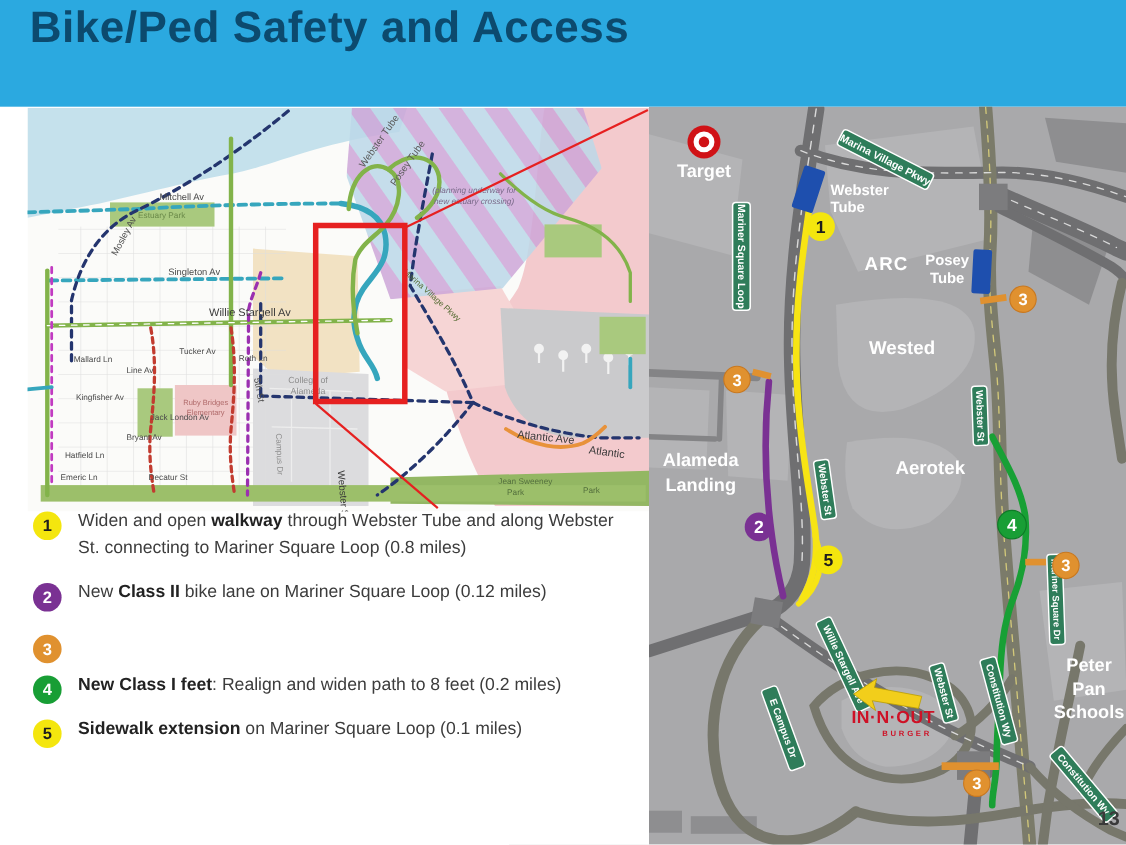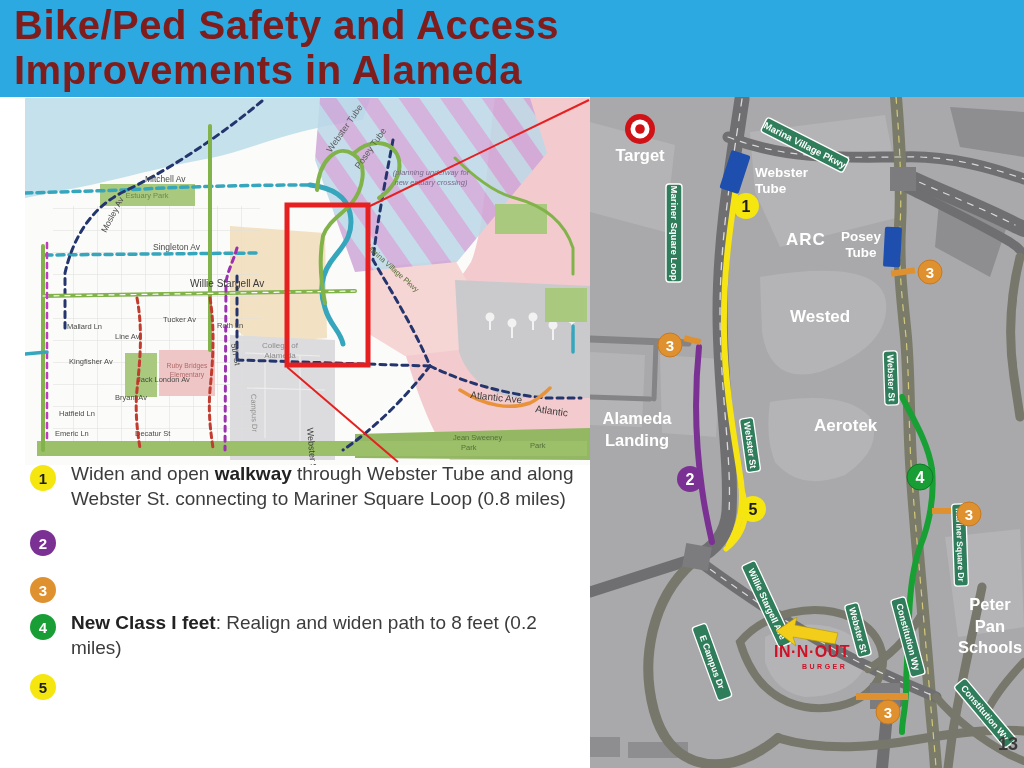--- a/index.html
+++ b/index.html
@@ -1,47 +1,46 @@
 <!DOCTYPE html>
 <html><head>
 <meta charset="utf-8">
 <style>
   html,body{margin:0;padding:0;background:#e8e8e8;}
   .slide{position:relative;width:1024px;height:768px;background:#ffffff;overflow:hidden;
          font-family:"Liberation Sans",sans-serif;}
   .hdr{position:absolute;left:0;top:0;width:1024px;height:97px;background:#2BA9E0;}
-  .hdr .t1,.hdr .t2{color:#7f1d1d;font-weight:700;font-size:40px;line-height:45px;
-        padding-left:14px;letter-spacing:0.5px;}
+  .hdr .t1,.hdr .t2{color:#0c4a6e;font-weight:700;font-size:40px;line-height:45px;
+        padding-left:27px;letter-spacing:0.5px;}
   .hdr .t1{padding-top:3px;}
   .leftmap{position:absolute;left:25px;top:98px;}
   .rightmap{position:absolute;left:590px;top:97px;}
   .overlay{position:absolute;left:0;top:0;pointer-events:none;z-index:6;}
   .list{position:absolute;left:30px;top:461px;width:548px;}
   .li-row{display:flex;gap:15px;align-items:flex-start;}
   .r1{margin-bottom:15px;} .r2{margin-bottom:17px;} .r3{margin-bottom:7px;} .r4{margin-bottom:10px;}
   .badge{flex:0 0 26px;width:26px;height:26px;border-radius:50%;display:flex;align-items:center;
         justify-content:center;font-size:15px;font-weight:700;margin-top:4px;}
   .b-yellow{background:#F4E60E;color:#1d1d1d;}
   .b-purple{background:#7A3193;color:#ffffff;}
   .b-orange{background:#E0912F;color:#ffffff;}
   .b-green{background:#189E35;color:#ffffff;}
-  .li-text{margin:0;font-size:19px;line-height:25px;color:#3c3c3c;}
+  .li-text{margin:0;font-size:16px;line-height:25px;color:#3c3c3c;}
   .li-text b{color:#222222;}
   svg text{font-family:"Liberation Sans",sans-serif;}
   .sign-t{fill:#ffffff;font-weight:700;}
   .wlabel{fill:#ffffff;font-weight:700;}
 </style>
 </head>
 <body>
 
 <div class="slide">
 
   <div class="hdr">
     <div class="t1">Bike/Ped Safety and Access</div>
-    <div class="t2">Improvements in Alameda</div>
   </div>
 
   <svg class="leftmap" width="565" height="367" viewBox="0 0 565 367">
     <defs>
       <pattern id="stripes" width="34" height="34" patternUnits="userSpaceOnUse" patternTransform="rotate(-35)">
         <rect width="34" height="34" fill="#BCD8E8"></rect>
         <rect width="17" height="34" fill="#CDA6D8"></rect>
       </pattern>
       <pattern id="grid" width="24" height="22" patternUnits="userSpaceOnUse">
         <path d="M24,0 H0 V22" fill="none" stroke="#DEDEDE" stroke-width="1"></path>
@@ -334,26 +333,28 @@
     <line x1="287" y1="367" x2="398" y2="462" stroke="#E62020" stroke-width="2"></line>
   </svg>
 
   <div class="list">
     <div class="li-row r1">
       <span class="badge b-yellow">1</span>
       <p class="li-text"><span>Widen and open </span><b>walkway</b><span> through Webster Tube and along Webster St. connecting to Mariner Square Loop (0.8 miles)</span></p>
     </div>
     <div class="li-row r2">
       <span class="badge b-purple">2</span>
+      <p class="li-text"><span>New </span><b>Class II</b><span> bike lane on Mariner Square Loop (0.12 miles)</span></p>
     </div>
     <div class="li-row r3">
       <span class="badge b-orange">3</span>
     </div>
     <div class="li-row r4">
       <span class="badge b-green">4</span>
       <p class="li-text"><span></span><b>New Class I feet</b><span>: Realign and widen path to 8 feet (0.2 miles)</span></p>
     </div>
     <div class="li-row r5">
       <span class="badge b-yellow">5</span>
+      <p class="li-text"><span></span><b>Sidewalk extension</b><span> on Mariner Square Loop (0.1 miles)</span></p>
     </div>
   </div>
 
 </div>
 
 </body></html>

